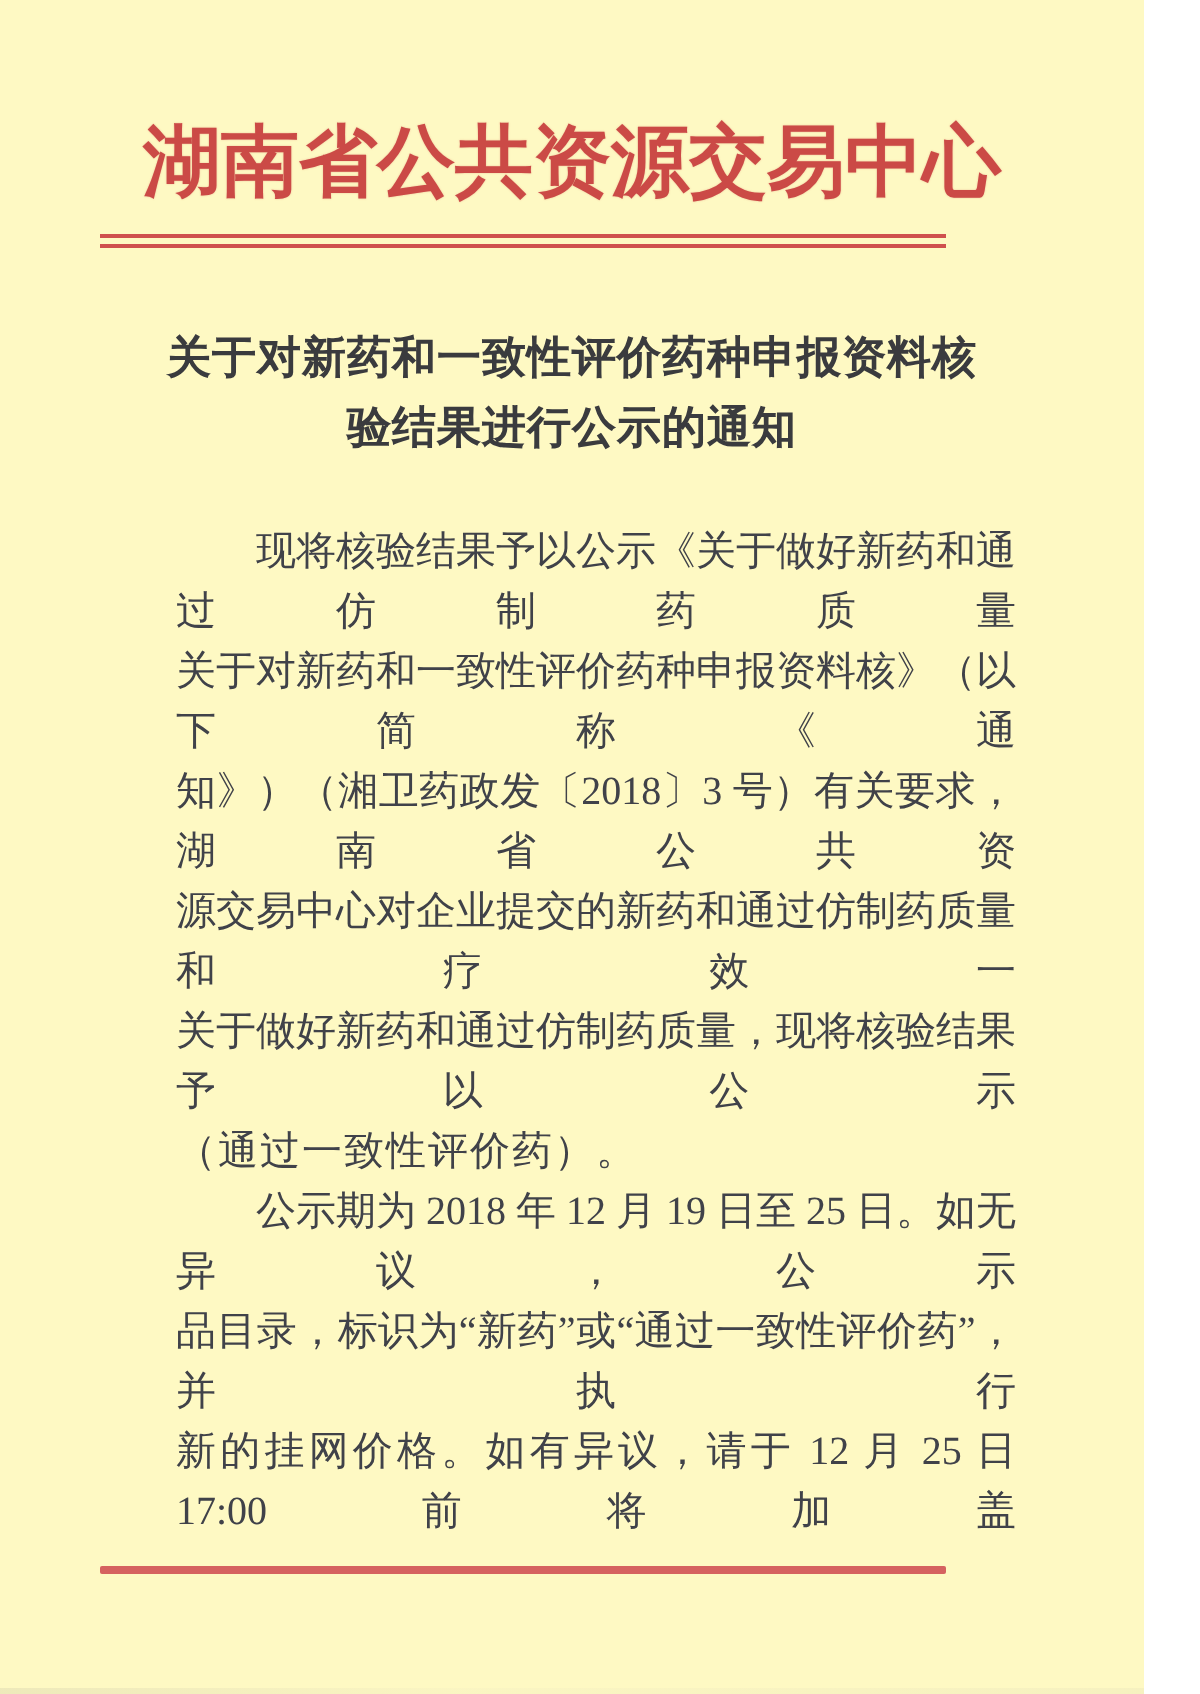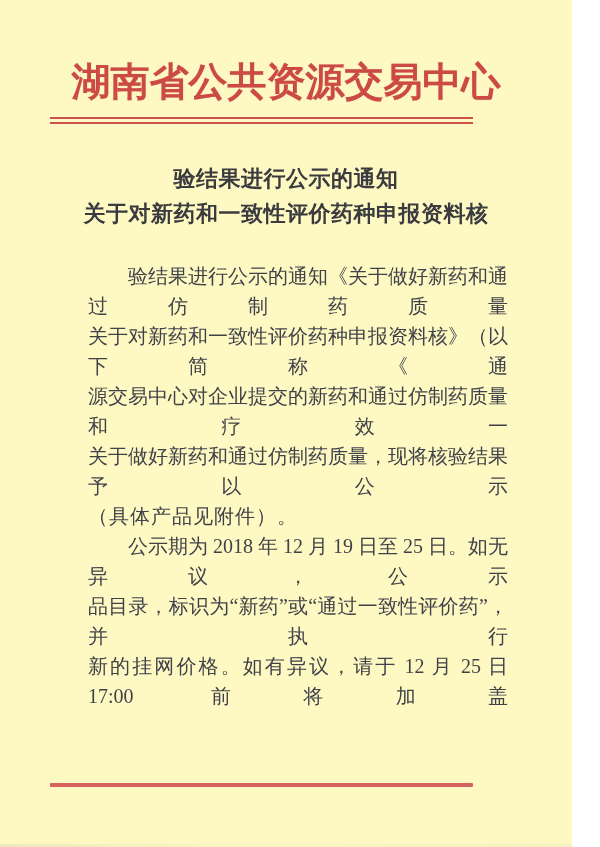--- a/index.html
+++ b/index.html
@@ -97,31 +97,32 @@
 </head>
 <body>
 
 <div class="page">
 
   <div class="org-name">湖南省公共资源交易中心</div>
 
   <div class="double-rule"></div>
 
   <div class="doc-title">
+    <div>关于对新药和一致性评价药种申报资料核</div>
     <div>验结果进行公示的通知</div>
-    <div>关于对新药和一致性评价药种申报资料核</div>
   </div>
 
   <div class="body-block">
 
-    <div class="line justify indent">验结果进行公示的通知《关于做好新药和通过仿制药质量</div>
+    <div class="line justify indent">现将核验结果予以公示《关于做好新药和通过仿制药质量</div>
     <div class="line justify">关于对新药和一致性评价药种申报资料核》（以下简称《通</div>
+    <div class="line justify">知》）（湘卫药政发〔2018〕3 号）有关要求，湖南省公共资</div>
     <div class="line justify">源交易中心对企业提交的新药和通过仿制药质量和疗效一</div>
     <div class="line justify">关于做好新药和通过仿制药质量，现将核验结果予以公示</div>
-    <div class="line">（具体产品见附件）。</div>
+    <div class="line">（通过一致性评价药）。</div>
     <div class="line justify indent">公示期为 2018 年 12 月 19 日至 25 日。如无异议，公示</div>
     <div class="line justify">品目录，标识为“新药”或“通过一致性评价药”，并执行</div>
     <div class="line justify">新的挂网价格。如有异议，请于 12 月 25 日 17:00 前将加盖</div>
 
   </div>
 
   <div class="bottom-rule"></div>
 
   <div class="scan-edge"></div>
 

